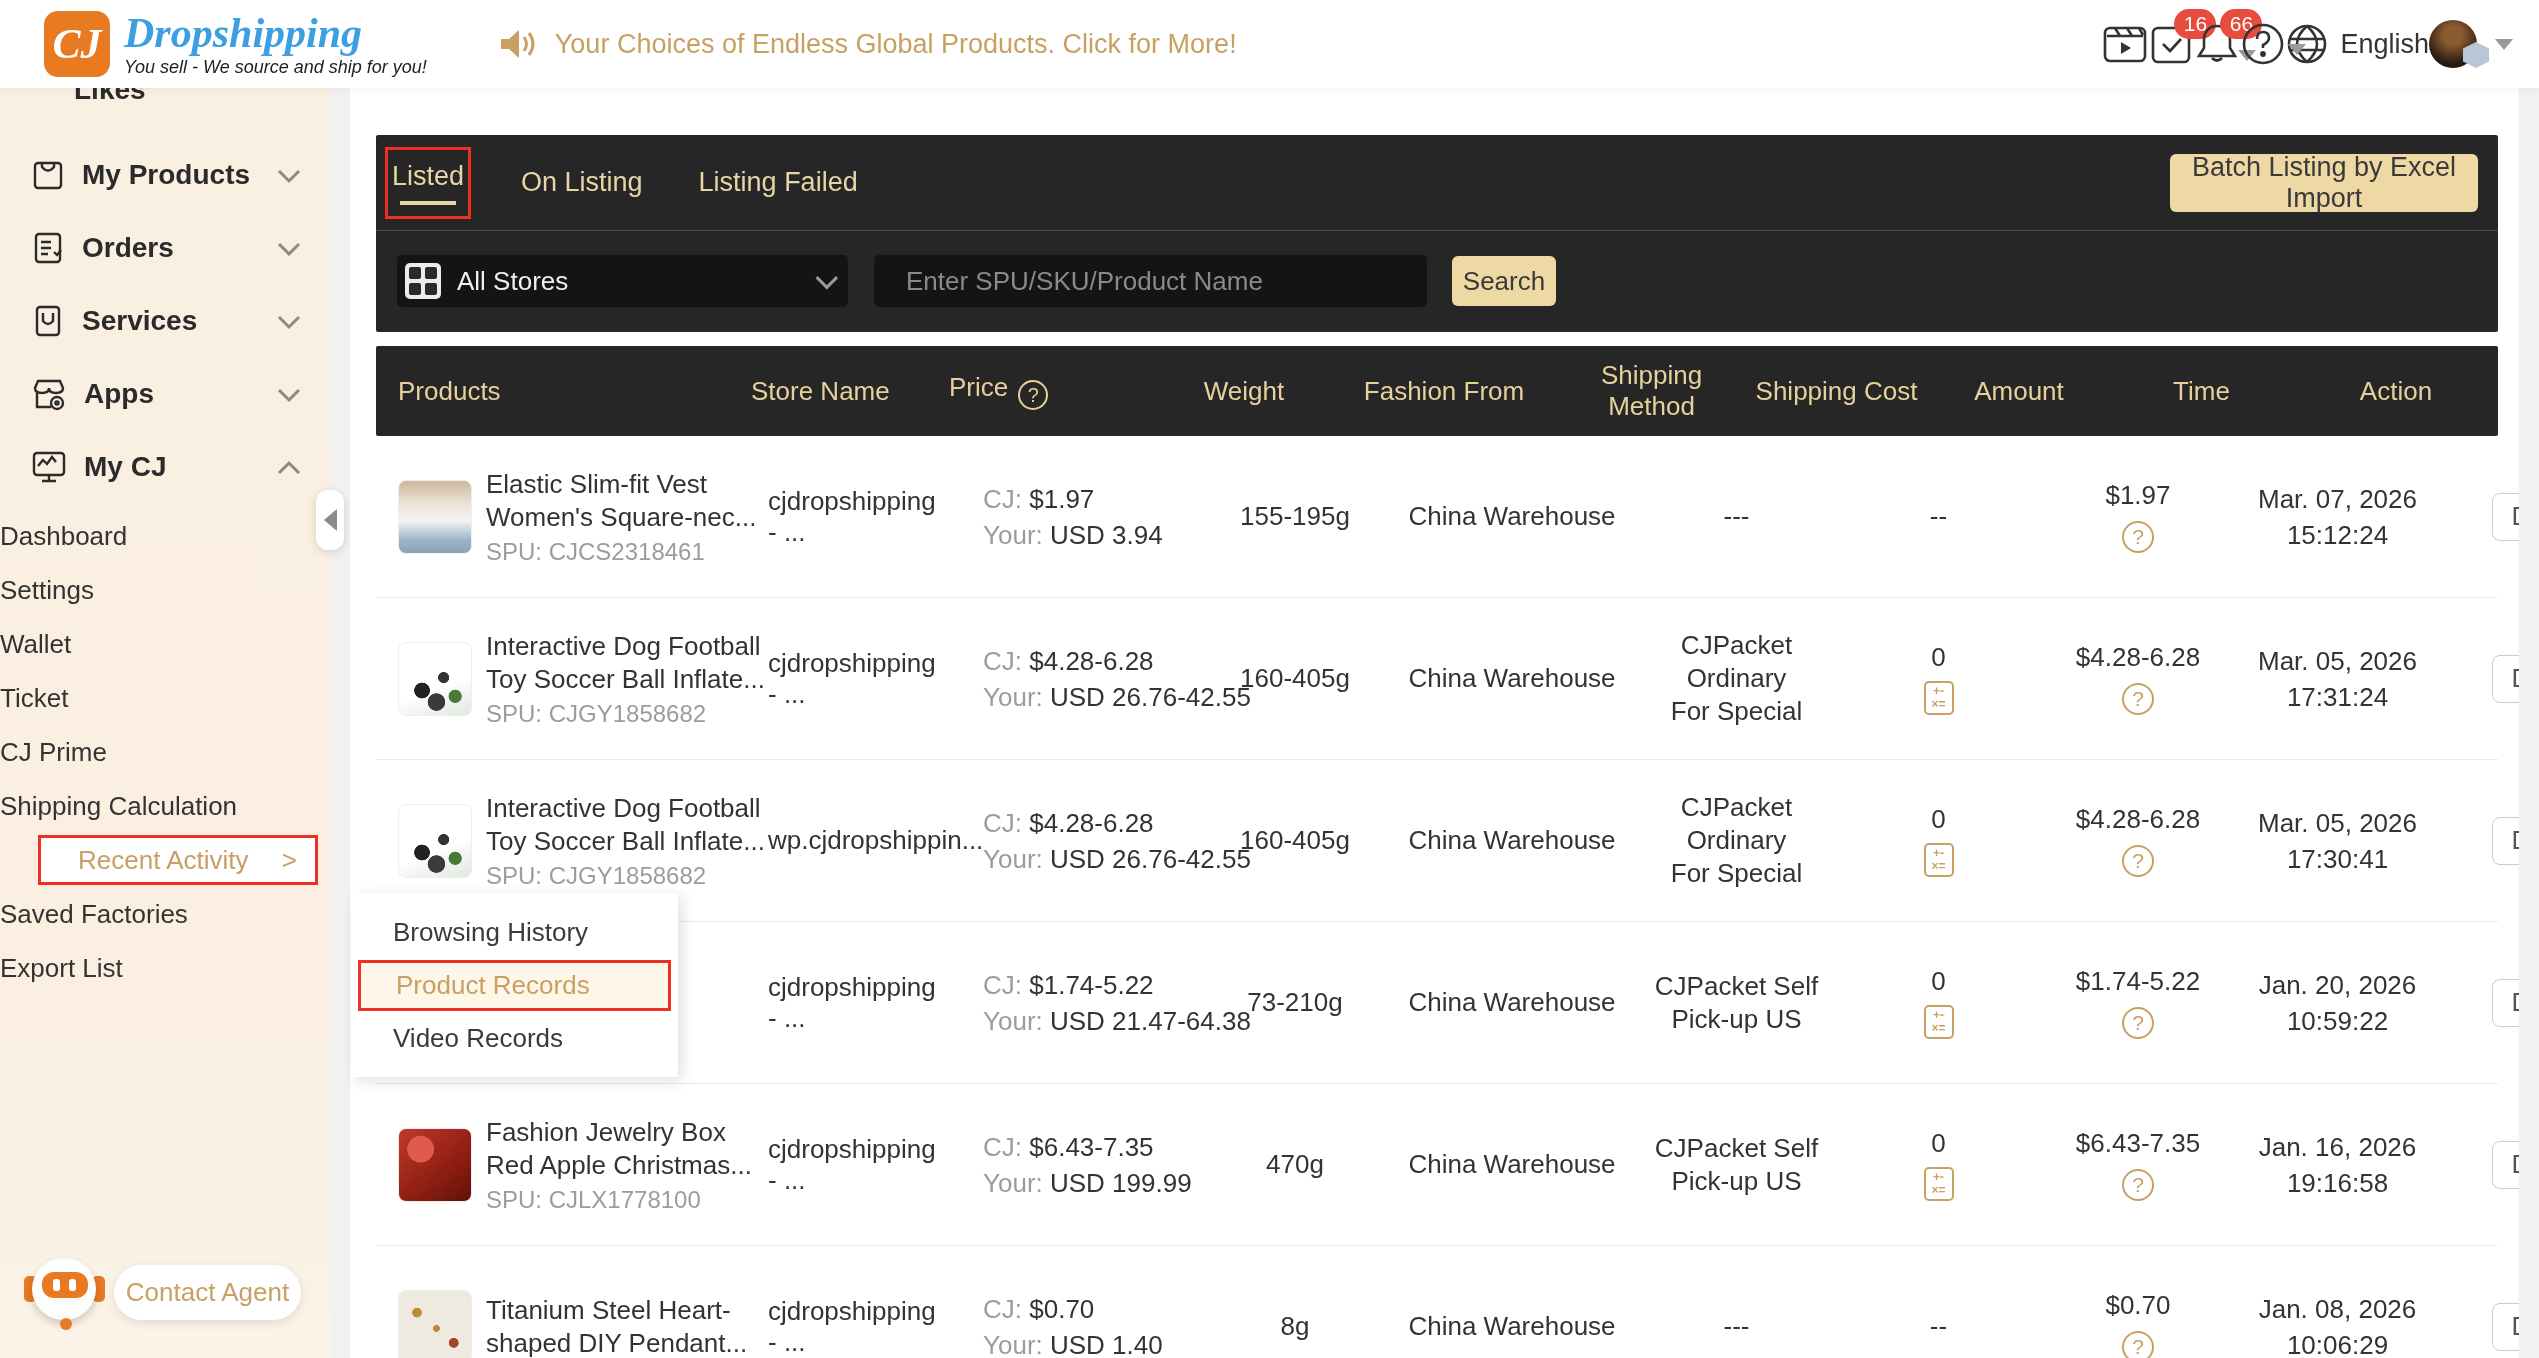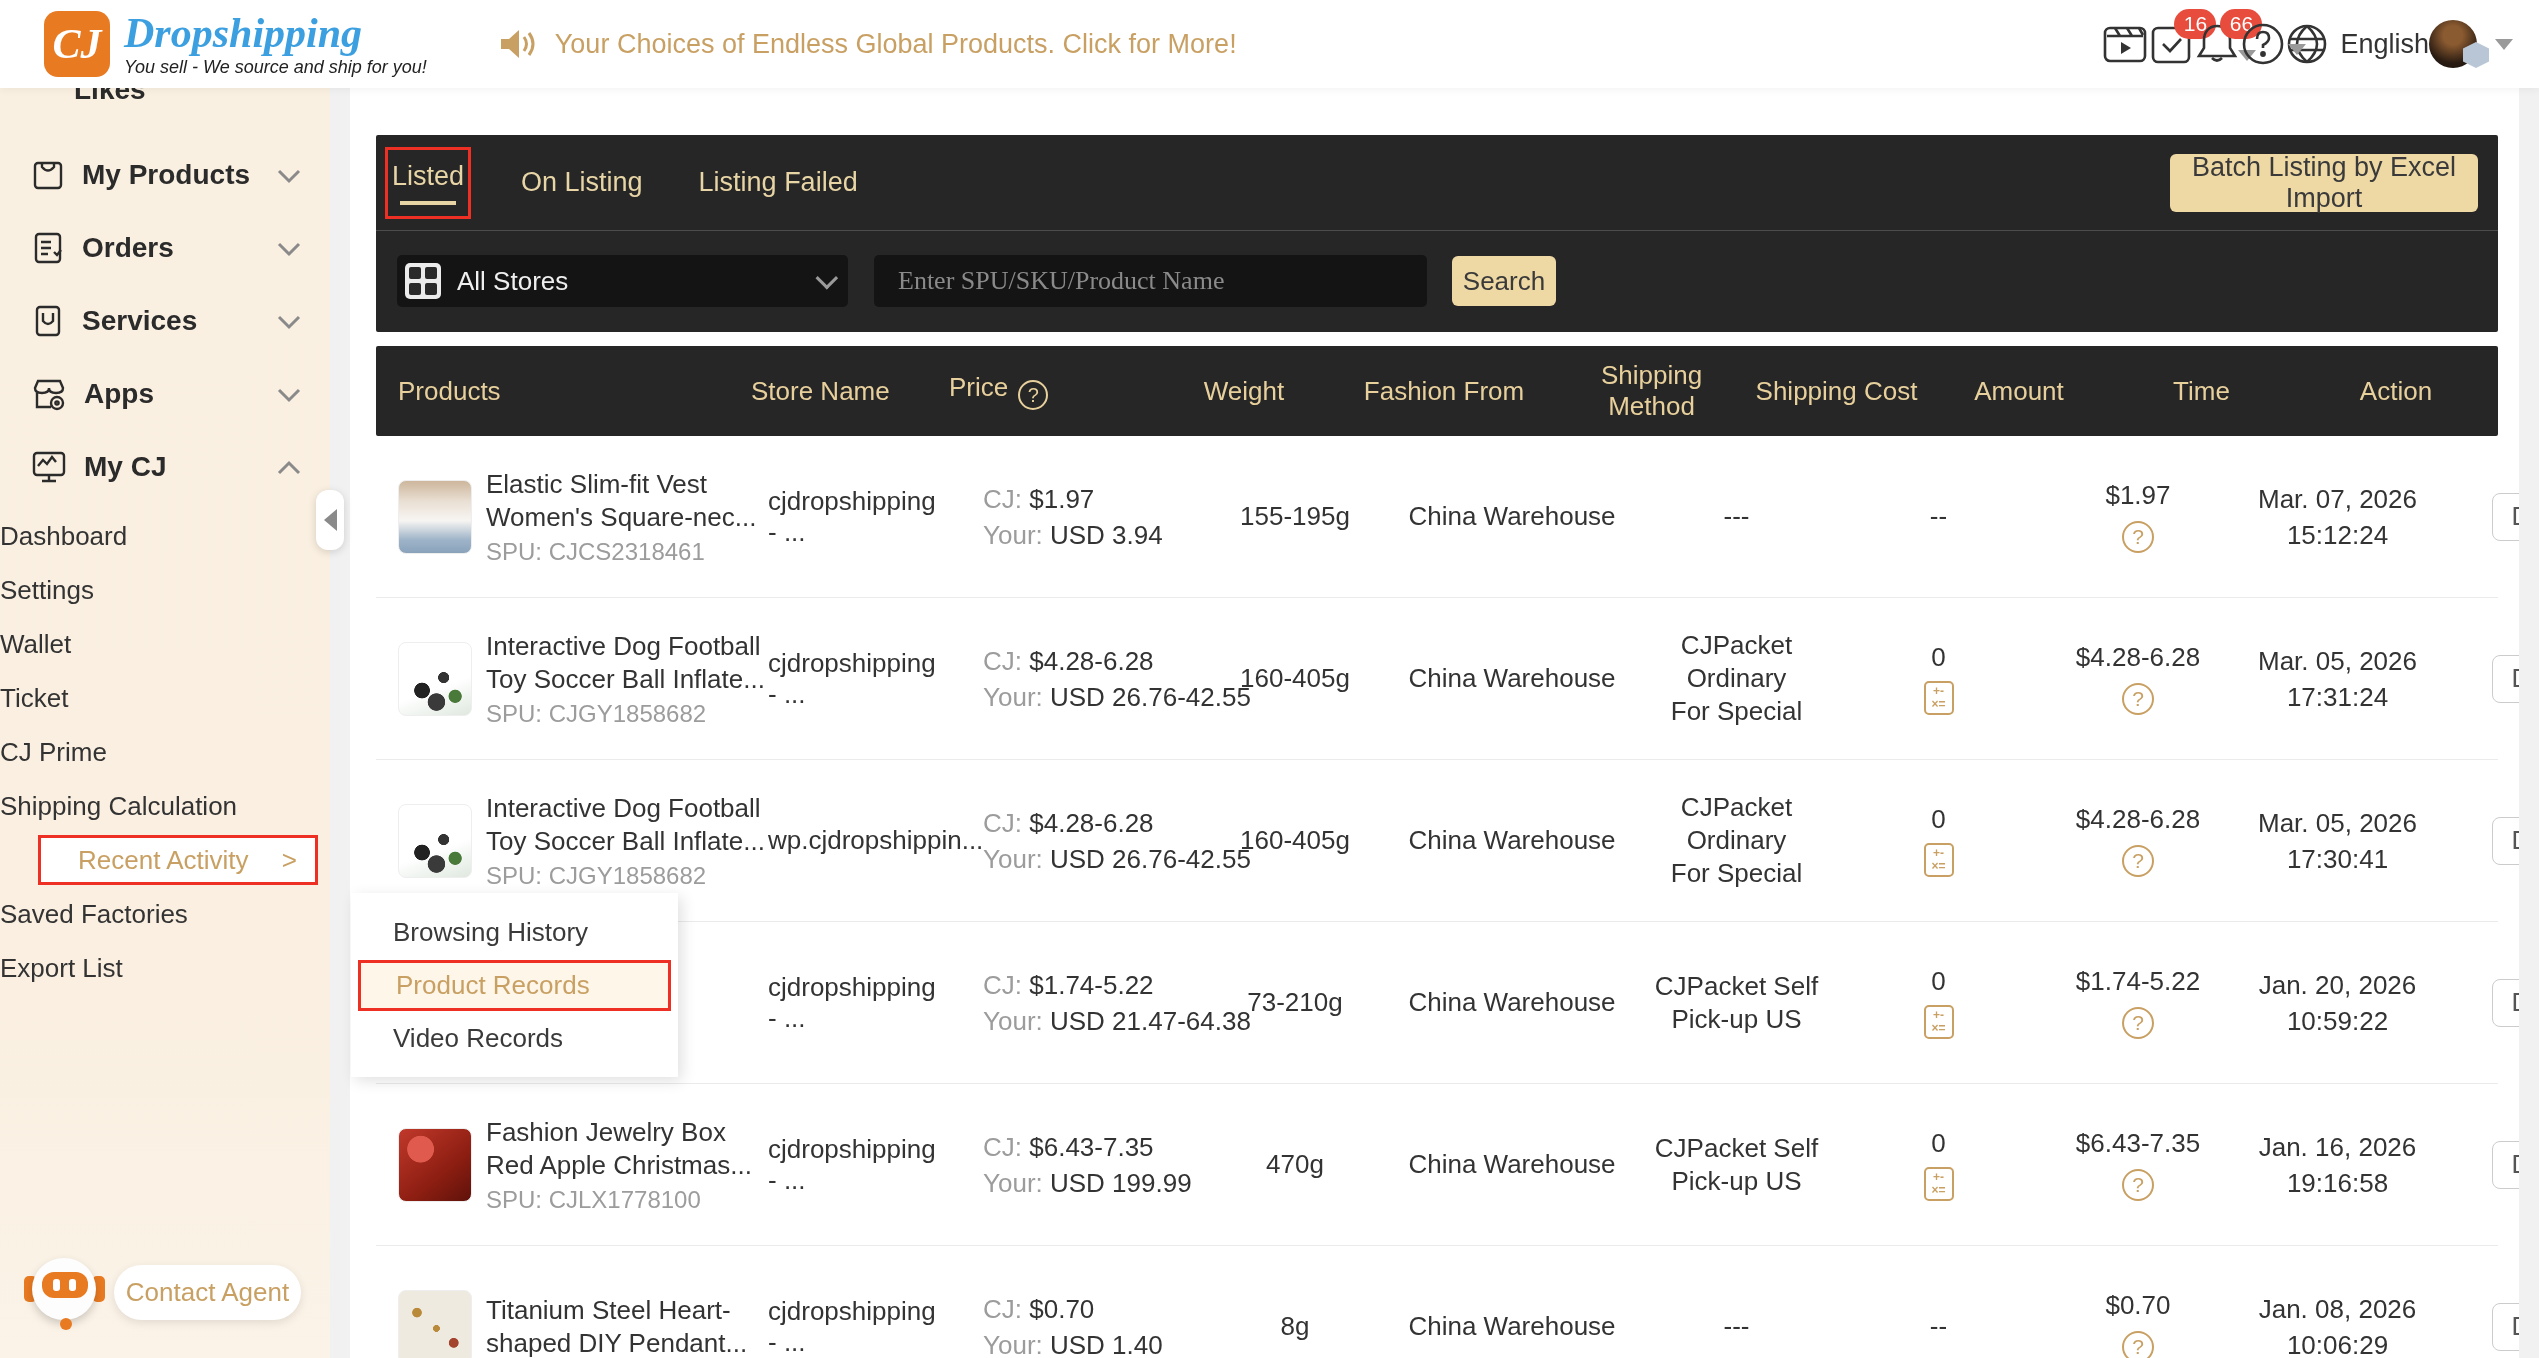--- a/index.html
+++ b/index.html
@@ -65,21 +65,21 @@
   .batch-btn{margin-left:auto;width:308px;height:58px;background:#eed9a4;border-radius:6px;border:none;
     color:#3a3a3a;font-size:27px;font-family:inherit;display:flex;align-items:center;justify-content:center;}
   .search-row{height:100px;display:flex;align-items:center;padding-left:21px;}
   .store-select{width:451px;height:52px;background:#141414;border-radius:5px;display:flex;align-items:center;padding:0 16px 0 8px;}
   .grid-icon{width:36px;height:36px;background:#ececec;border-radius:5px;display:grid;
     grid-template-columns:12px 12px;grid-template-rows:12px 12px;gap:4px;align-content:center;justify-content:center;}
   .grid-icon i{background:#2a2a2a;border-radius:2px;}
   .store-select .val{color:#efefef;font-size:26px;margin-left:16px;}
   .sel-chev{margin-left:auto;width:16px;height:16px;border-right:3px solid #9a9a9a;border-bottom:3px solid #9a9a9a;transform:rotate(45deg) translateY(-4px);}
   .search-input{width:553px;height:52px;margin-left:26px;background:#141414;border:none;border-radius:5px;
-    color:#ddd;font-size:26px;font-family:Liberation Serif, serif;padding:0 24px;}
+    color:#ddd;font-size:26px;font-family:Liberation Sans, sans-serif;padding:0 32px;}
   .search-input::placeholder{color:#8a8a8a;}
   .search-btn{width:104px;height:50px;margin-left:25px;background:#eed9a4;border:none;border-radius:6px;
     color:#3a3a3a;font-size:26px;font-family:inherit;}
 
   
   .grid-cols{display:grid;grid-template-columns:355px 198px 230px 170px 230px 185px 185px 180px 185px 204px;}
   .thead{position:absolute;left:376px;top:346px;width:2122px;height:90px;background:#262626;border-radius:2px;
     align-items:center;color:#e8d09c;font-size:26px;}
   .thead .c{padding-left:20px;}
   .thead .c:first-child{padding-left:22px;}

